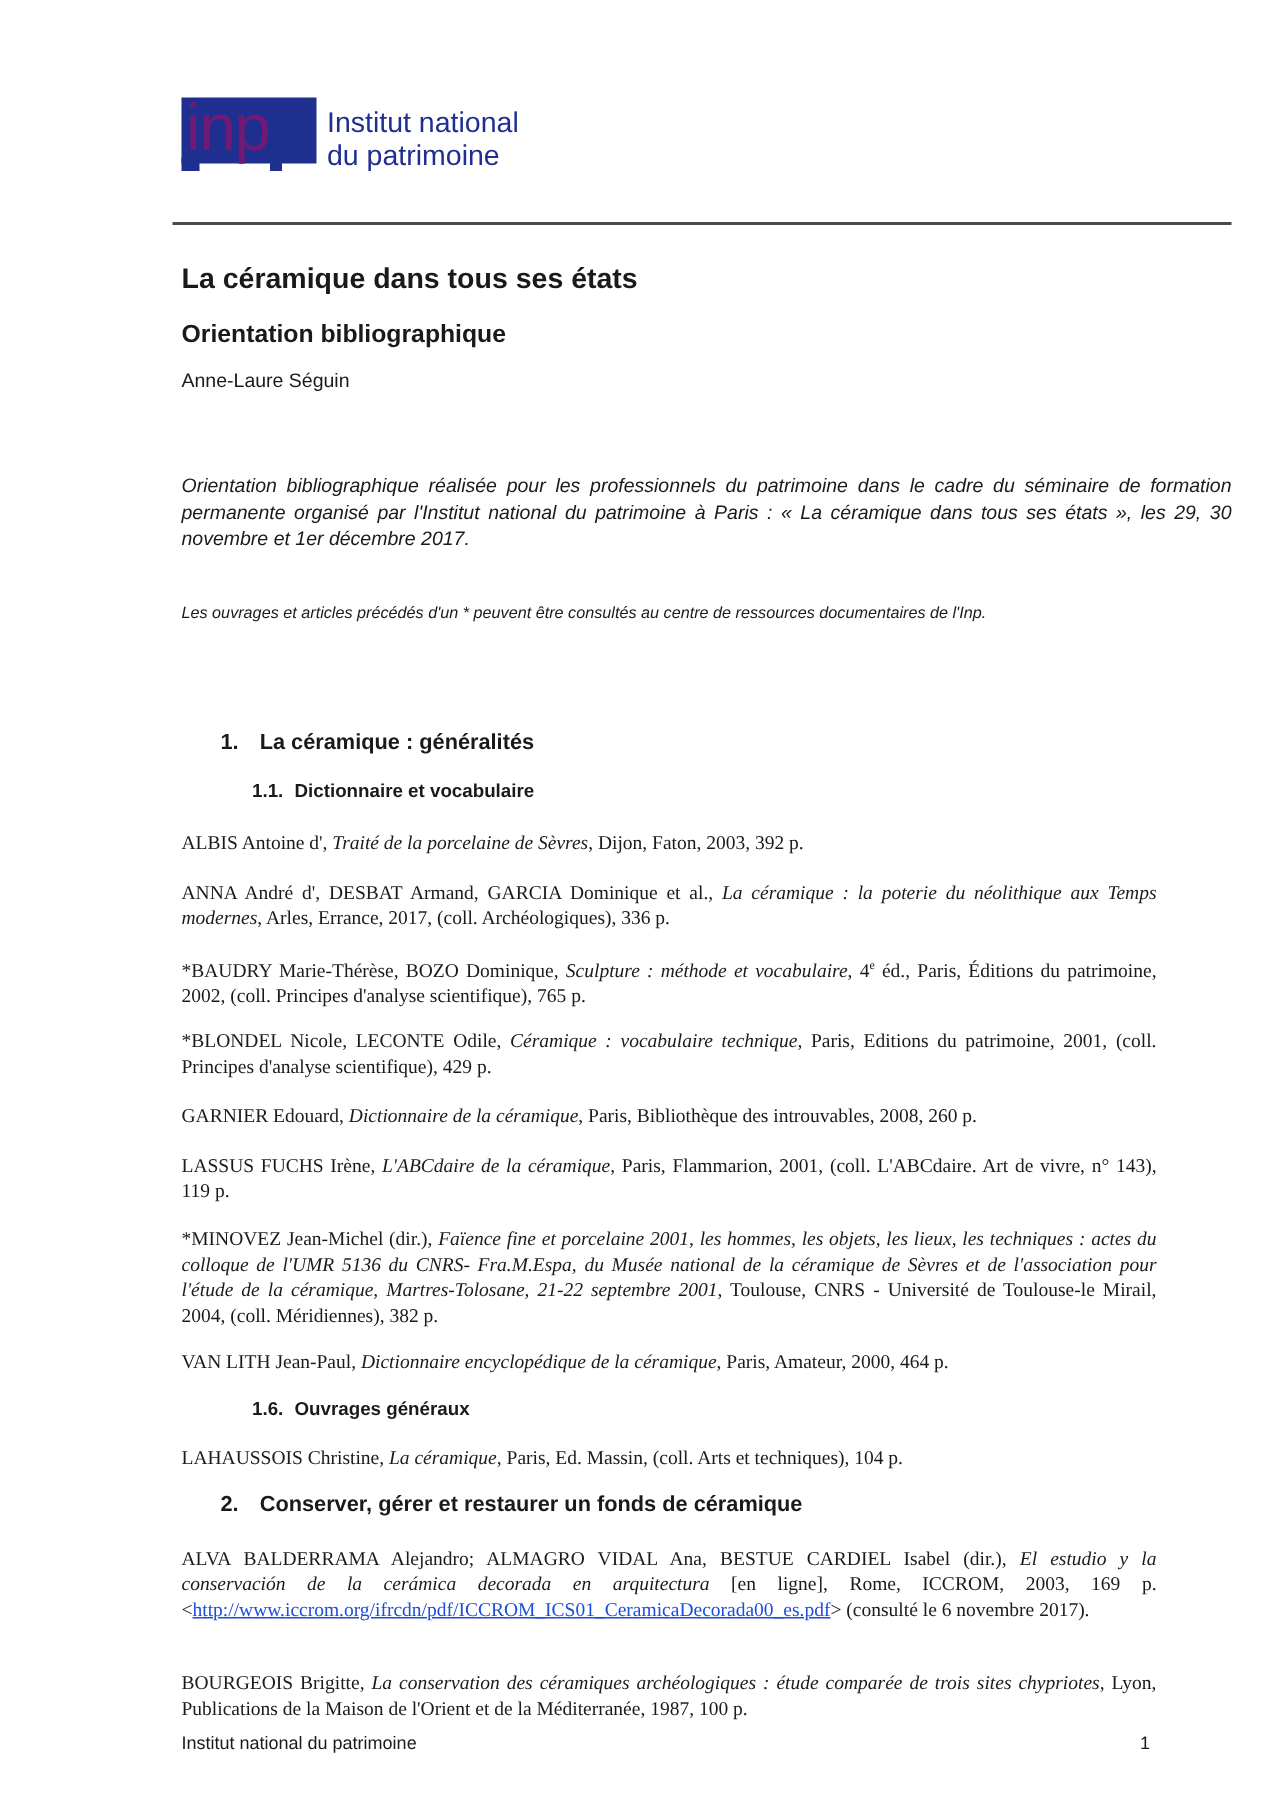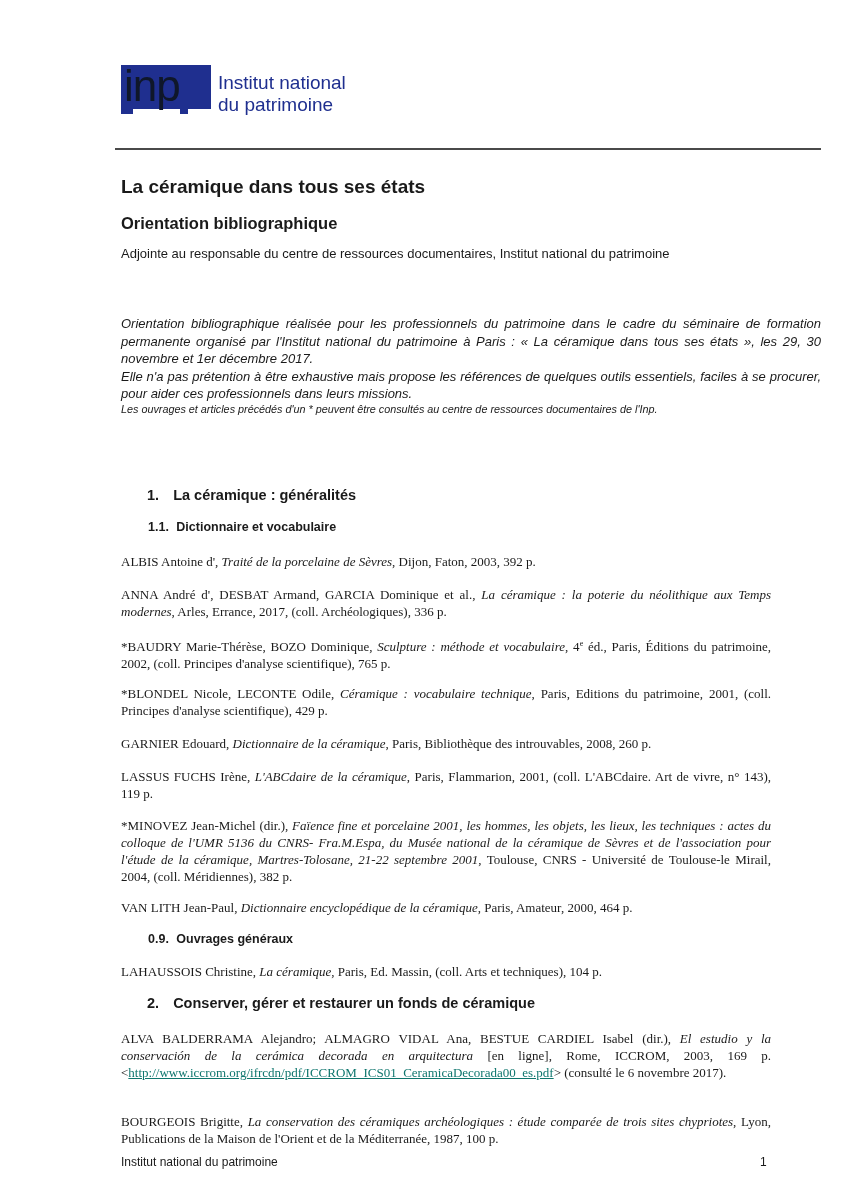--- a/index.html
+++ b/index.html
@@ -2,35 +2,35 @@
 <html><head>
 <meta charset="utf-8">
 <style>
   html, body { margin: 0; padding: 0; background: #ffffff; }
   body { width: 848px; height: 1200px; position: relative; overflow: hidden;
          font-family: "Liberation Sans", sans-serif; color: #1a1a1a; }
   .abs { position: absolute; }
   .logo-box { position: absolute; left: 121px; top: 65px; width: 90px; height: 44px; background: #1f2f8f; }
   .logo-tab { position: absolute; left: 121px; top: 105px; width: 12px; height: 9px; background: #1f2f8f; }
   .logo-tab2 { position: absolute; left: 180px; top: 105px; width: 8px; height: 9px; background: #1f2f8f; }
-  .logo-inp { position: absolute; left: 124px; top: 62px; color: #0f172a; font-size: 44px; line-height: 48px;
+  .logo-inp { position: absolute; left: 124px; top: 62px; color: #701a75; font-size: 44px; line-height: 48px;
               font-family: "Liberation Sans", sans-serif; letter-spacing: -1px; text-align: center; }
   .logo-name { position: absolute; left: 218px; top: 72px; color: #1f2f8f; font-size: 19px; line-height: 22px; }
   .rule { position: absolute; left: 115px; top: 148px; width: 706px; height: 2px; background: #4a4a4a; }
   .title { left: 121px; top: 176px; font-size: 19px; font-weight: bold; }
   .subtitle { left: 121px; top: 214px; font-size: 16.5px; font-weight: bold; }
   .author { left: 121px; top: 245px; font-size: 13px; line-height: 18px; }
   .para { left: 121px; width: 700px; font-size: 13px; line-height: 17.5px; text-align: justify; margin-top: 17px; }
   .italic { font-style: italic; }
   .note { left: 121px; top: 403px; font-size: 10.8px; font-style: italic; }
   .h1 { font-size: 14.5px; font-weight: bold; }
-  .h2 { font-size: 12.5px; font-weight: bold; }
+  .h2 { font-size: 12.5px; font-weight: bold; margin-left: 20px; }
   .entry { position: absolute; left: 121px; width: 650px; font-size: 13px; line-height: 17px; text-align: justify; font-family: Liberation Serif, serif; }
   .entry i { font-style: italic; }
-  .link { color: #0f766e; text-decoration: underline; }
+  .link { color: #1d4ed8; text-decoration: underline; }
   .footer { left: 121px; top: 1155px; font-size: 12px; }
   .pagenum { left: 760px; top: 1155px; font-size: 12px; }
   sup { font-size: 8px; }
 </style>
 </head>
 <body>
 
 <div>
   <div class="logo-box"></div>
   <div class="logo-tab"></div>
@@ -39,26 +39,25 @@
   <div class="logo-name">
     <div>Institut national</div>
     <div>du patrimoine</div>
   </div>
 </div>
 <div class="rule"></div>
 
 <div class="abs title">La céramique dans tous ses états</div>
 <div class="abs subtitle">Orientation bibliographique</div>
 <div class="abs author">
-  <div>Adjointe au responsable du centre de ressources documentaires, Institut national du patrimoine</div>
+  <div>Anne-Laure Séguin</div>
 </div>
 
 <div class="abs para italic" style="top:298px;">
   <div>Orientation bibliographique réalisée pour les professionnels du patrimoine dans le cadre du séminaire de formation permanente organisé par l'Institut national du patrimoine à Paris : « La céramique dans tous ses états », les 29, 30 novembre et 1er décembre 2017.</div>
-  <div>Elle n'a pas prétention à être exhaustive mais propose les références de quelques outils essentiels, faciles à se procurer, pour aider ces professionnels dans leurs missions.</div>
 </div>
 
 <div class="abs note">Les ouvrages et articles précédés d'un * peuvent être consultés au centre de ressources documentaires de l'Inp.</div>
 
 <div class="abs h1" style="left:147px; top:487px;">
   <span>1.</span>
   <span style="margin-left:10px;">La céramique : généralités</span>
 </div>
 <div class="abs h2" style="left:148px; top:520px;">
   <span>1.1.</span>
@@ -99,21 +98,21 @@
   <span>*MINOVEZ Jean-Michel (dir.), </span>
   <i>Faïence fine et porcelaine 2001, les hommes, les objets, les lieux, les techniques : actes du colloque de l'UMR 5136 du CNRS- Fra.M.Espa, du Musée national de la céramique de Sèvres et de l'association pour l'étude de la céramique, Martres-Tolosane, 21-22 septembre 2001</i><span>, Toulouse, CNRS - Université de Toulouse-le Mirail, 2004, (coll. Méridiennes), 382 p.</span>
 </div>
 
 <div class="entry" style="top:899px; width:700px;">
   <span>VAN LITH Jean-Paul, </span>
   <i>Dictionnaire encyclopédique de la céramique</i><span>, Paris, Amateur, 2000, 464 p.</span>
 </div>
 
 <div class="abs h2" style="left:148px; top:932px;">
-  <span>0.9.</span>
+  <span>1.6.</span>
   <span style="margin-left:4px;">Ouvrages généraux</span>
 </div>
 
 <div class="entry" style="top:963px; width:700px;">
   <span>LAHAUSSOIS Christine, </span>
   <i>La céramique</i><span>, Paris, Ed. Massin, (coll. Arts et techniques), 104 p.</span>
 </div>
 
 <div class="abs h1" style="left:147px; top:995px;">
   <span>2.</span>

